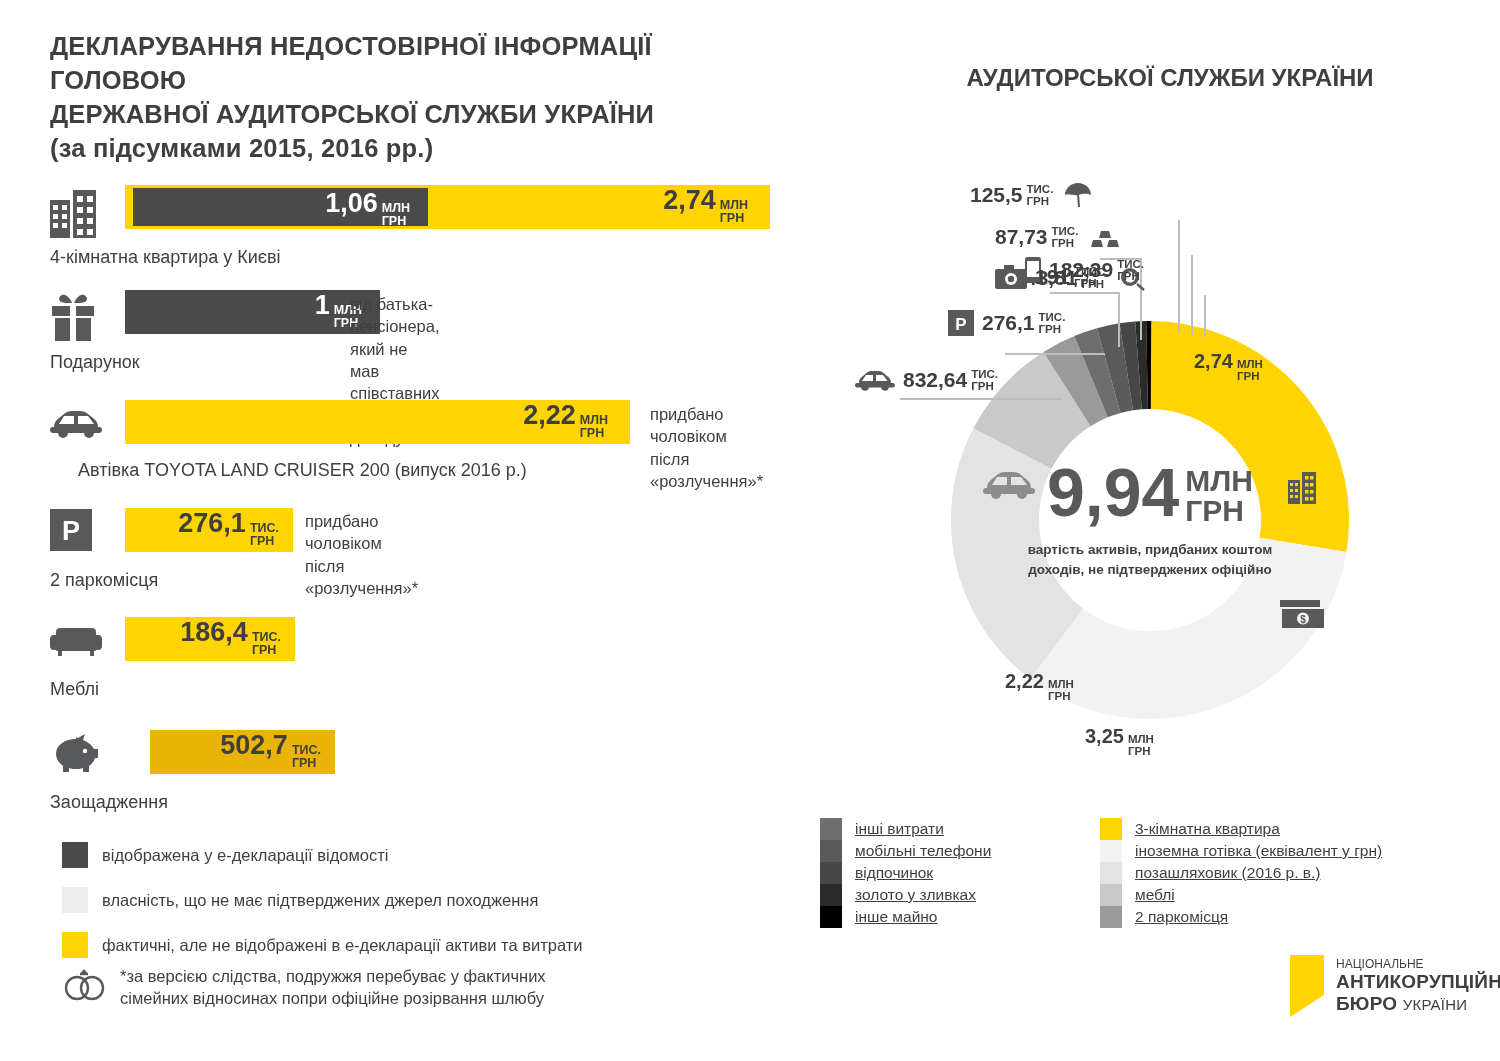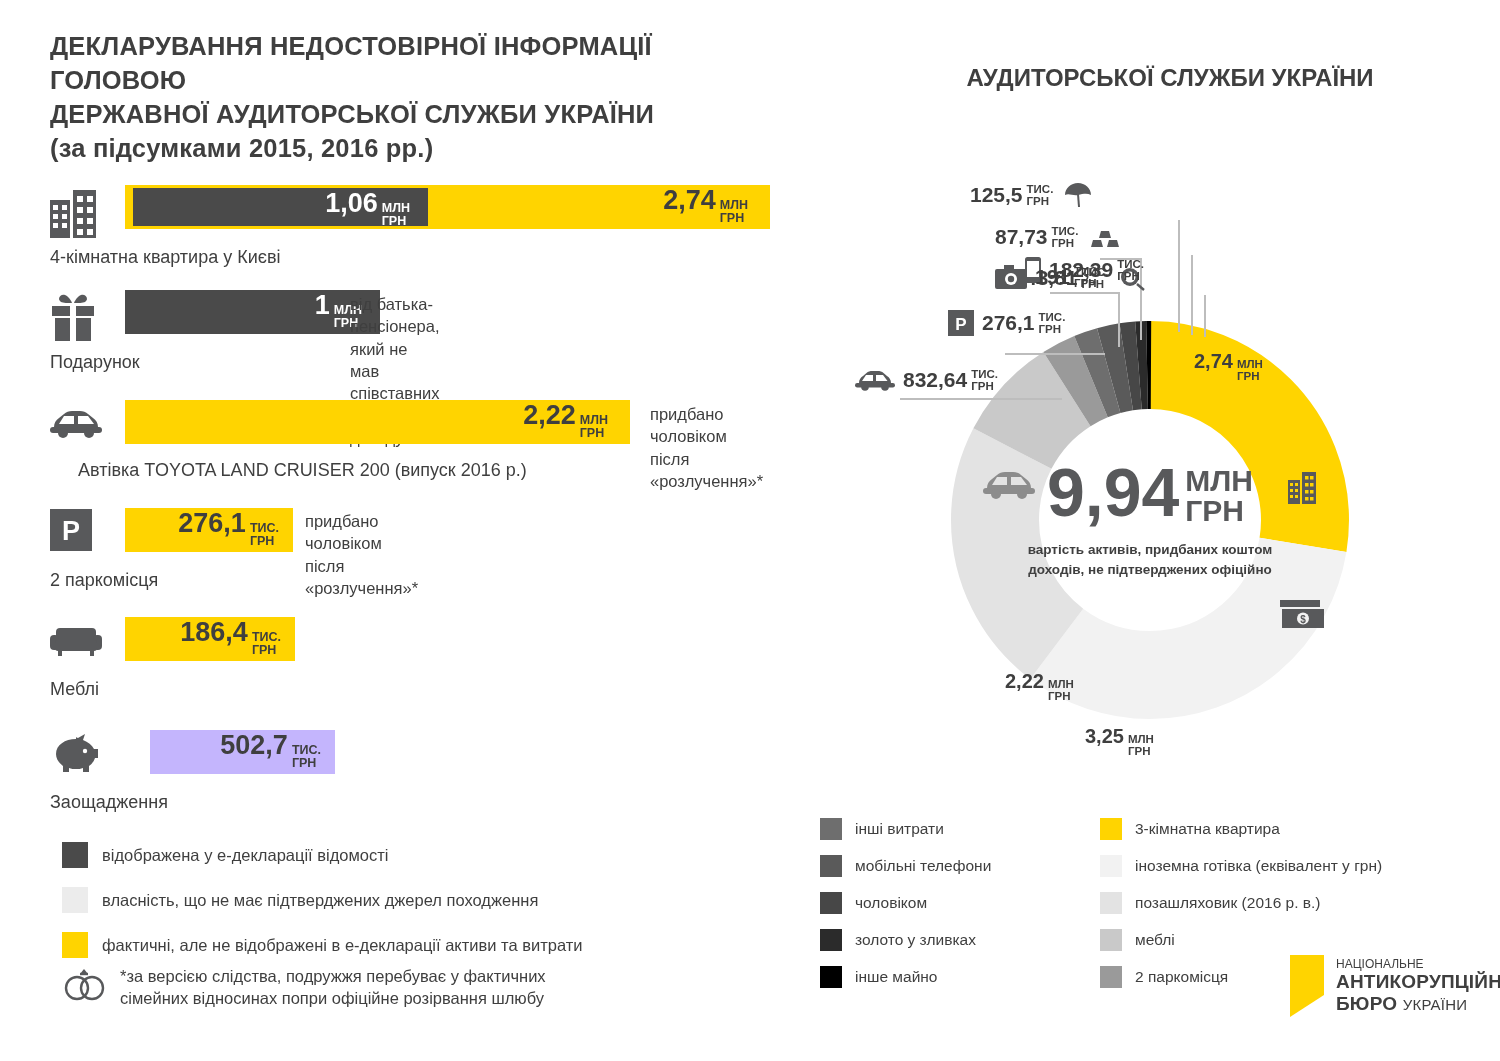--- a/index.html
+++ b/index.html
@@ -64,21 +64,21 @@
     color: #58595b;
   }
   .bar {
     position: absolute;
     height: 44px;
     display: flex;
     align-items: flex-start;
   }
   .bar.dark { background: #4a4a4a; }
   .bar.yellow { background: #ffd400; }
-  .bar.grey { background: #c4b5fd; }
+  .bar.grey { background: #eab308; }
   .val {
     font-size: 27px;
     font-weight: bold;
     white-space: nowrap;
     display: flex;
     align-items: baseline;
   }
   .val .u {
     font-size: 12.5px;
     font-weight: bold;
@@ -204,21 +204,21 @@
   }
   .inner-lbl .u span { display: block; }
 
   
   .legend-right {
     position: absolute;
     left: 20px; top: 818px;
     width: 620px;
     display: grid;
     grid-template-columns: 280px 330px;
-    row-gap: 15px;
+    text-decoration: underline;
   }
   .lgr-item { display: flex; align-items: center; }
   .lgr-sw { width: 22px; height: 22px; margin-right: 13px; flex: 0 0 22px; }
   .lgr-tx { font-size: 15.5px; color: #3f3f3f; }
 
   
   .logo {
     position: absolute;
     left: 490px; top: 955px;
     display: flex;
@@ -698,21 +698,21 @@
     <div class="lgr-item">
       <div class="lgr-sw" style="background:#5a5a5a"></div>
       <div class="lgr-tx">мобільні телефони</div>
     </div>
     <div class="lgr-item">
       <div class="lgr-sw" style="background:#f2f2f2"></div>
       <div class="lgr-tx">іноземна готівка (еквівалент у грн)</div>
     </div>
     <div class="lgr-item">
       <div class="lgr-sw" style="background:#474747"></div>
-      <div class="lgr-tx">чоловіком</div>
+      <div class="lgr-tx">відпочинок</div>
     </div>
     <div class="lgr-item">
       <div class="lgr-sw" style="background:#e3e3e3"></div>
       <div class="lgr-tx">позашляховик (2016 р. в.)</div>
     </div>
     <div class="lgr-item">
       <div class="lgr-sw" style="background:#2b2b2b"></div>
       <div class="lgr-tx">золото у зливках</div>
     </div>
     <div class="lgr-item">

